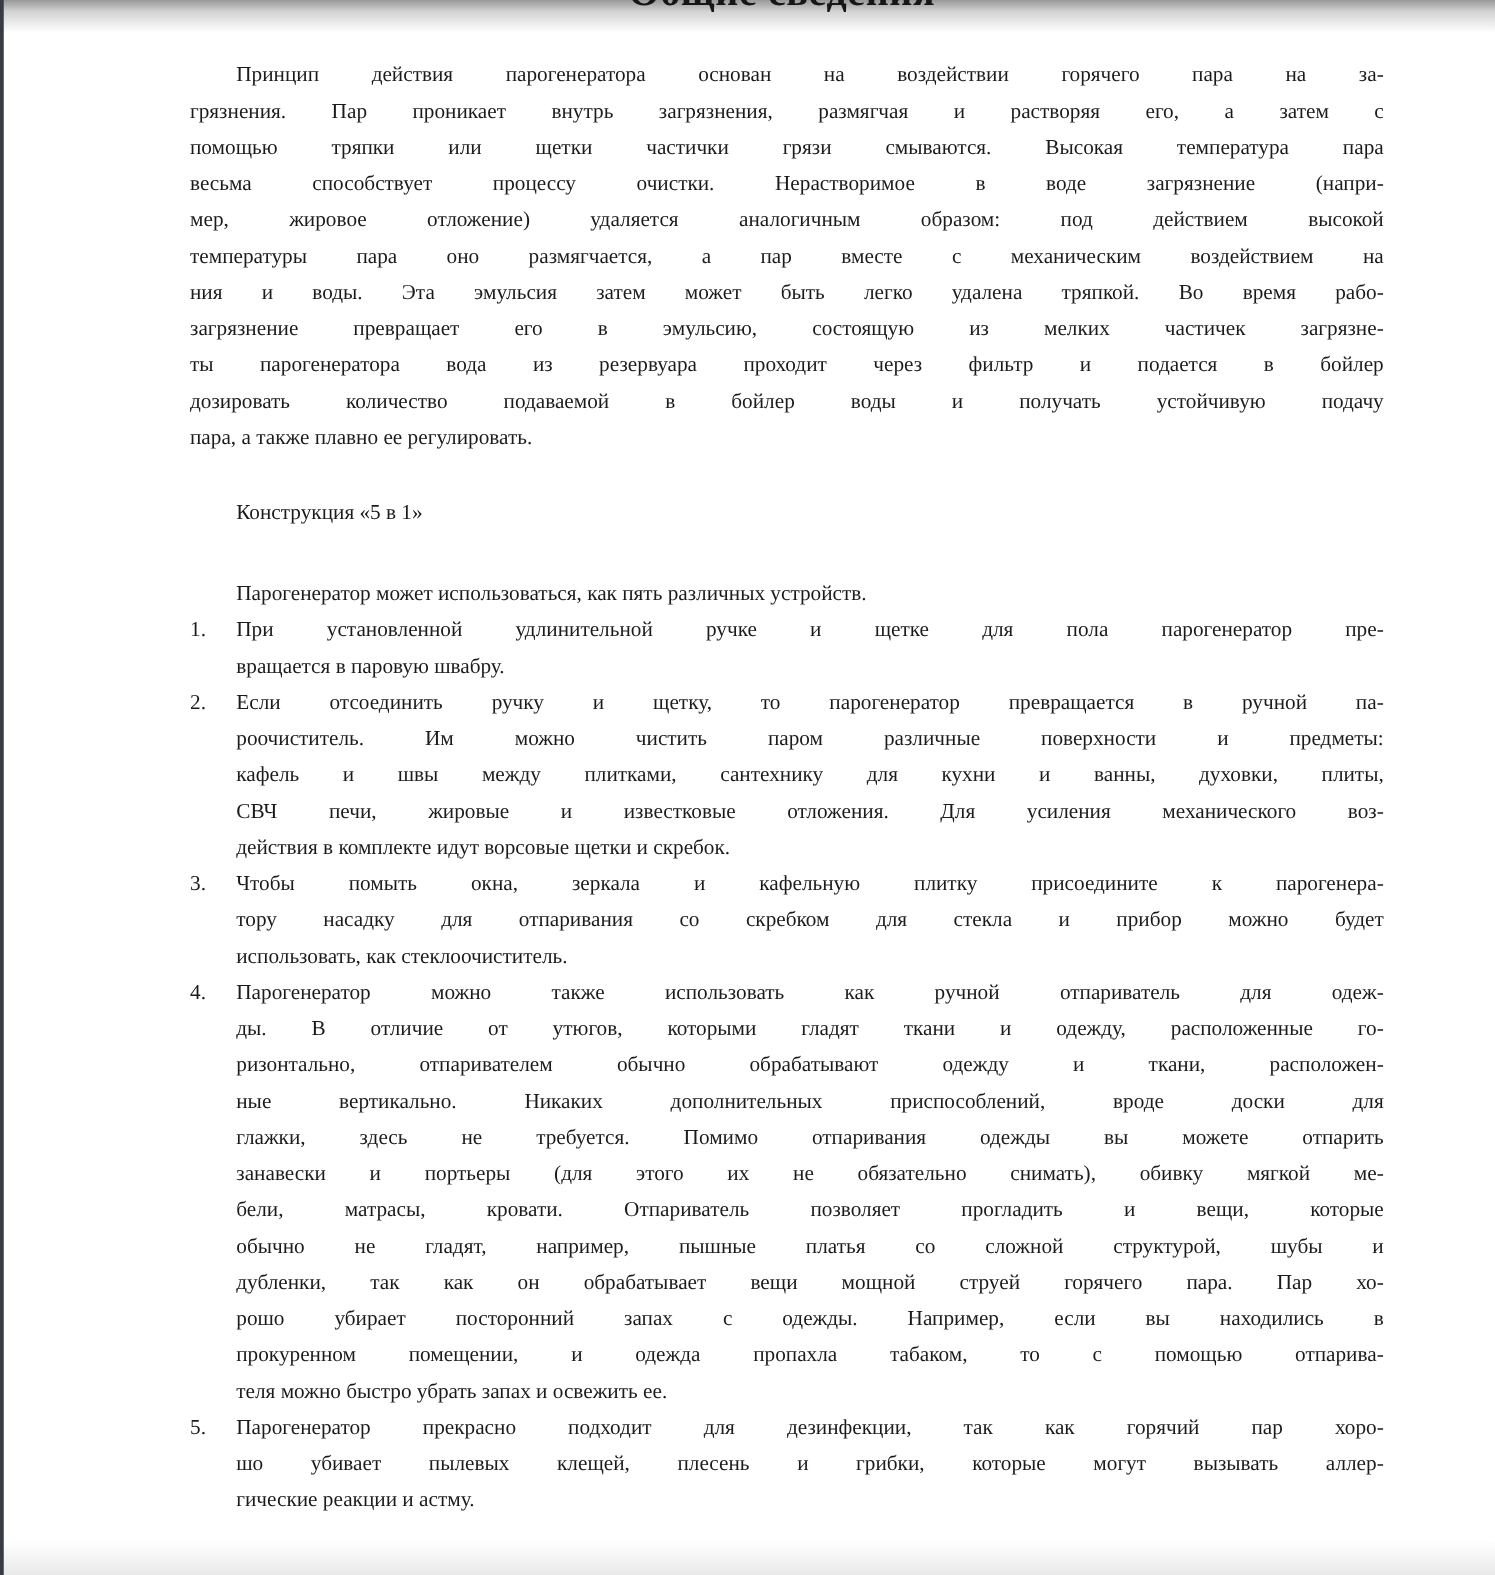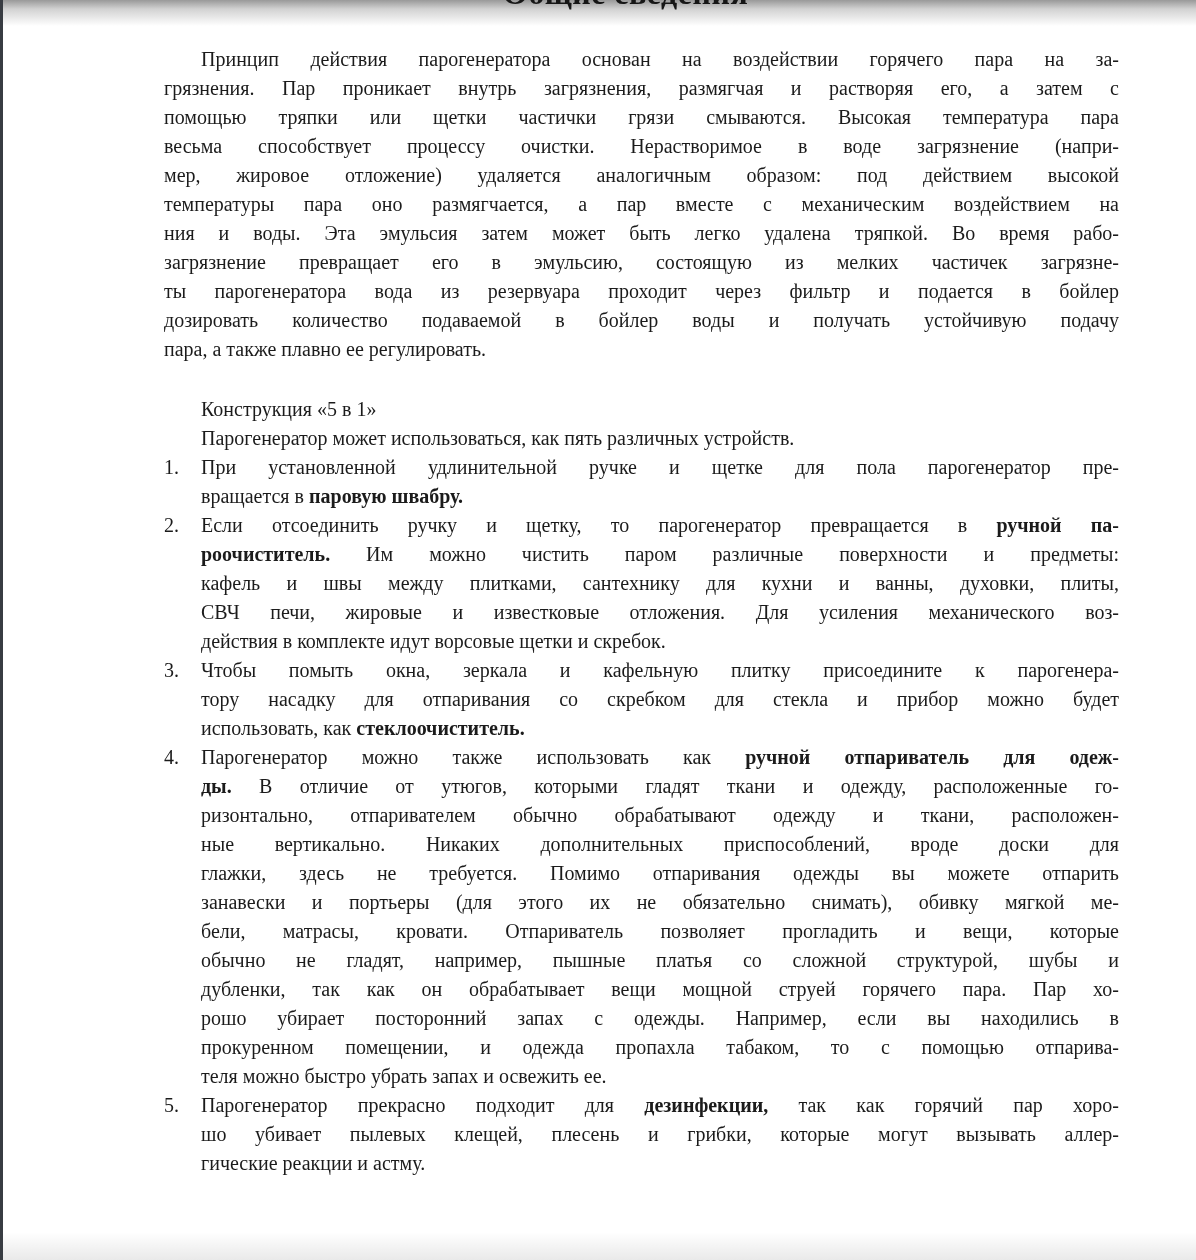--- a/index.html
+++ b/index.html
@@ -29,30 +29,30 @@
     position:absolute; top:0; left:148px; width:955px; height:13px;
     overflow:hidden; z-index:2;
   }
   .title-clip h1 {
     margin:0; font-size:32px; line-height:38px; font-weight:bold;
     text-align:center; letter-spacing:0.5px;
     transform:translateY(-26px);
     color:#161616;
   }
   .content {
-    position:absolute; left:164px; top:45px; width:955px;
-    font-size:20px; line-height:29px; z-index:2;
+    position:absolute; left:152px; top:45px; width:955px;
+    font-size:17px; line-height:29px; z-index:2;
   }
   .tline { text-align:justify; text-align-last:justify; }
   .tline.tlast { text-align-last:left; }
   .tline.findent { padding-left:37px; }
-  .b { font-weight:bold; }
+  .b { font-weight:normal; }
   .section { margin-top:31px; }
   .heading { padding-left:37px; font-weight:normal; }
-  .lead { padding-left:37px; }
+  .lead { padding-left:37px;margin-top:36px; }
   .list-item { position:relative; padding-left:37px; }
   .list-item .num {
     position:absolute; left:0; top:0; width:33px; text-align:left;
   }
 </style>
 </head>
 <body>
 
 <div class="top-shadow"></div>
 <div class="left-edge"></div>

